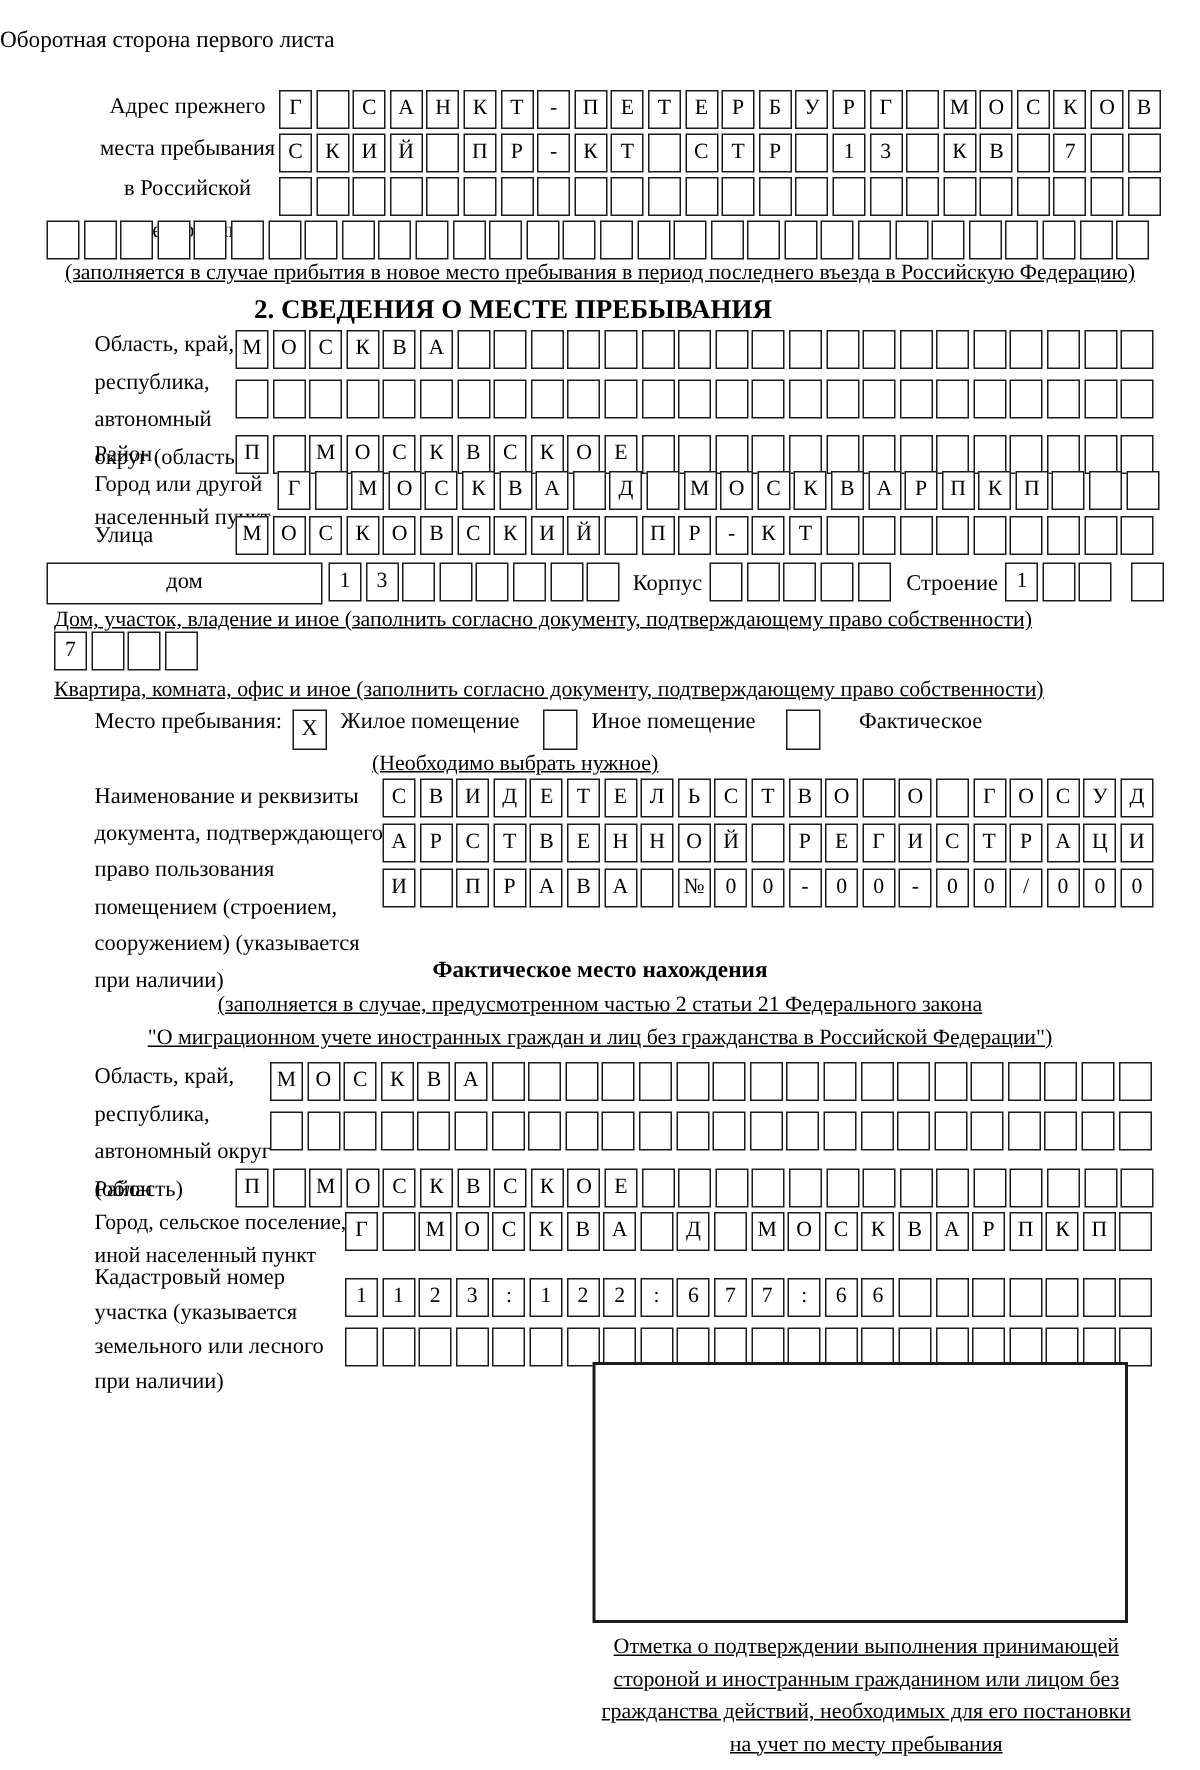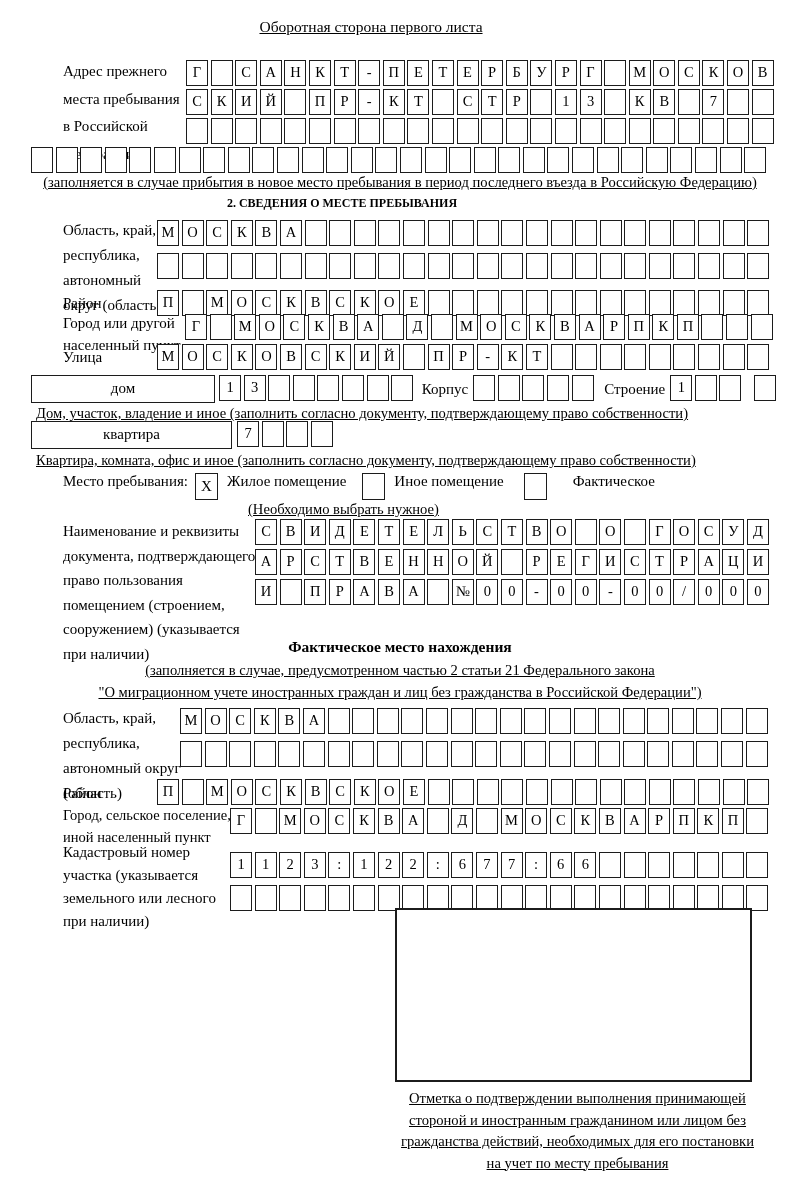--- a/index.html
+++ b/index.html
@@ -4,25 +4,25 @@
 <style>
   * { margin:0; padding:0; box-sizing:border-box; }
   html,body { background:#ffffff; }
   body {
     width:800px; height:1180px; position:relative;
     font-family:"Liberation Serif","DejaVu Serif",serif;
     color:#000; font-size:15px; overflow:hidden;
   }
   .abs { position:absolute; }
   .center { text-align:center; }
-  .right { text-align:center;text-decoration:underline; }
+  .right { text-align:left; }
   .bold { font-weight:bold; }
   .nowrap { white-space:nowrap; }
   .caption { font-size:14.6px;text-decoration:underline; }
-  .lh27 { line-height:27.5px; }
+  .lh27 { line-height:27.5px;text-align:center; }
   .lh25 { line-height:25px; }
   .lh245 { line-height:24.5px; }
   .lh23 { line-height:23px; }
   .lh22 { line-height:22px; }
   .lh215 { line-height:21.5px; }
   .cellrow { white-space:nowrap; height:26px; display:block; }
   .mb3 { margin-bottom:3px; }
   .mb7 { margin-bottom:7px; }
   .cell {
     display:inline-block; width:22px; height:26px;
@@ -57,21 +57,21 @@
   <div class="lh27">Федерации</div>
 </div>
 <div class="abs" style="left:186px;top:60px">
   <div class="cellrow mb3"><span class="cell">Г</span><span class="cell"></span><span class="cell">С</span><span class="cell">А</span><span class="cell">Н</span><span class="cell">К</span><span class="cell">Т</span><span class="cell">-</span><span class="cell">П</span><span class="cell">Е</span><span class="cell">Т</span><span class="cell">Е</span><span class="cell">Р</span><span class="cell">Б</span><span class="cell">У</span><span class="cell">Р</span><span class="cell">Г</span><span class="cell"></span><span class="cell">М</span><span class="cell">О</span><span class="cell">С</span><span class="cell">К</span><span class="cell">О</span><span class="cell">В</span></div>
   <div class="cellrow mb3"><span class="cell">С</span><span class="cell">К</span><span class="cell">И</span><span class="cell">Й</span><span class="cell"></span><span class="cell">П</span><span class="cell">Р</span><span class="cell">-</span><span class="cell">К</span><span class="cell">Т</span><span class="cell"></span><span class="cell">С</span><span class="cell">Т</span><span class="cell">Р</span><span class="cell"></span><span class="cell">1</span><span class="cell">3</span><span class="cell"></span><span class="cell">К</span><span class="cell">В</span><span class="cell"></span><span class="cell">7</span><span class="cell"></span><span class="cell"></span></div>
   <div class="cellrow"><span class="cell"></span><span class="cell"></span><span class="cell"></span><span class="cell"></span><span class="cell"></span><span class="cell"></span><span class="cell"></span><span class="cell"></span><span class="cell"></span><span class="cell"></span><span class="cell"></span><span class="cell"></span><span class="cell"></span><span class="cell"></span><span class="cell"></span><span class="cell"></span><span class="cell"></span><span class="cell"></span><span class="cell"></span><span class="cell"></span><span class="cell"></span><span class="cell"></span><span class="cell"></span><span class="cell"></span></div>
 </div>
 <div class="abs cellrow" style="left:31px;top:147px"><span class="cell"></span><span class="cell"></span><span class="cell"></span><span class="cell"></span><span class="cell"></span><span class="cell"></span><span class="cell"></span><span class="cell"></span><span class="cell"></span><span class="cell"></span><span class="cell"></span><span class="cell"></span><span class="cell"></span><span class="cell"></span><span class="cell"></span><span class="cell"></span><span class="cell"></span><span class="cell"></span><span class="cell"></span><span class="cell"></span><span class="cell"></span><span class="cell"></span><span class="cell"></span><span class="cell"></span><span class="cell"></span><span class="cell"></span><span class="cell"></span><span class="cell"></span><span class="cell"></span><span class="cell"></span></div>
 <div class="abs caption center" style="left:0;top:174px;width:800px">(заполняется в случае прибытия в новое место пребывания в период последнего въезда в Российскую Федерацию)</div>
 
-<div class="abs center bold" style="left:0;top:196px;width:684px;font-size:12px">2. СВЕДЕНИЯ О МЕСТЕ ПРЕБЫВАНИЯ</div>
+<div class="abs center bold" style="left:0;top:196px;width:684px;font-size:18px">2. СВЕДЕНИЯ О МЕСТЕ ПРЕБЫВАНИЯ</div>
 
 <div class="abs" style="left:63px;top:218px;width:96px">
   <div class="lh25 nowrap">Область, край,</div>
   <div class="lh25 nowrap">республика,</div>
   <div class="lh25 nowrap">автономный</div>
   <div class="lh25 nowrap">округ (область)</div>
 </div>
 <div class="abs" style="left:157px;top:220px">
   <div class="cellrow mb7"><span class="cell">М</span><span class="cell">О</span><span class="cell">С</span><span class="cell">К</span><span class="cell">В</span><span class="cell">А</span><span class="cell"></span><span class="cell"></span><span class="cell"></span><span class="cell"></span><span class="cell"></span><span class="cell"></span><span class="cell"></span><span class="cell"></span><span class="cell"></span><span class="cell"></span><span class="cell"></span><span class="cell"></span><span class="cell"></span><span class="cell"></span><span class="cell"></span><span class="cell"></span><span class="cell"></span><span class="cell"></span><span class="cell"></span></div>
   <div class="cellrow"><span class="cell"></span><span class="cell"></span><span class="cell"></span><span class="cell"></span><span class="cell"></span><span class="cell"></span><span class="cell"></span><span class="cell"></span><span class="cell"></span><span class="cell"></span><span class="cell"></span><span class="cell"></span><span class="cell"></span><span class="cell"></span><span class="cell"></span><span class="cell"></span><span class="cell"></span><span class="cell"></span><span class="cell"></span><span class="cell"></span><span class="cell"></span><span class="cell"></span><span class="cell"></span><span class="cell"></span><span class="cell"></span></div>
@@ -94,21 +94,20 @@
   <span class="cellrow" style="margin-left:4px"><span class="cell">1</span><span class="cell">3</span><span class="cell"></span><span class="cell"></span><span class="cell"></span><span class="cell"></span><span class="cell"></span><span class="cell"></span></span>
   <span class="inlbl" style="margin-left:6px">Корпус</span>
   <span class="cellrow" style="margin-left:5px"><span class="cell"></span><span class="cell"></span><span class="cell"></span><span class="cell"></span><span class="cell"></span></span>
   <span class="inlbl" style="margin-left:8px">Строение</span>
   <span class="cellrow" style="margin-left:5px"><span class="cell">1</span><span class="cell"></span><span class="cell"></span></span>
   <span class="cellrow" style="margin-left:10px"><span class="cell"></span></span>
 </div>
 <div class="abs caption" style="left:36px;top:405px">Дом, участок, владение и иное (заполнить согласно документу, подтверждающему право собственности)</div>
 
 <div class="abs hrow" style="left:31px;top:421px">
-  <span class="labelbox" style="width:201px">квартира</span>
   <span class="cellrow" style="margin-left:5px"><span class="cell">7</span><span class="cell"></span><span class="cell"></span><span class="cell"></span></span>
 </div>
 <div class="abs caption" style="left:36px;top:452px">Квартира, комната, офис и иное (заполнить согласно документу, подтверждающему право собственности)</div>
 
 <div class="abs stayrow" style="left:63px;top:473px">
   <span>Место пребывания:</span>
   <span class="checkbox" style="margin-left:7px">X</span>
   <span style="margin-left:9px">Жилое помещение</span>
   <span class="checkbox" style="margin-left:16px"></span>
   <span style="margin-left:9px">Иное помещение</span>

